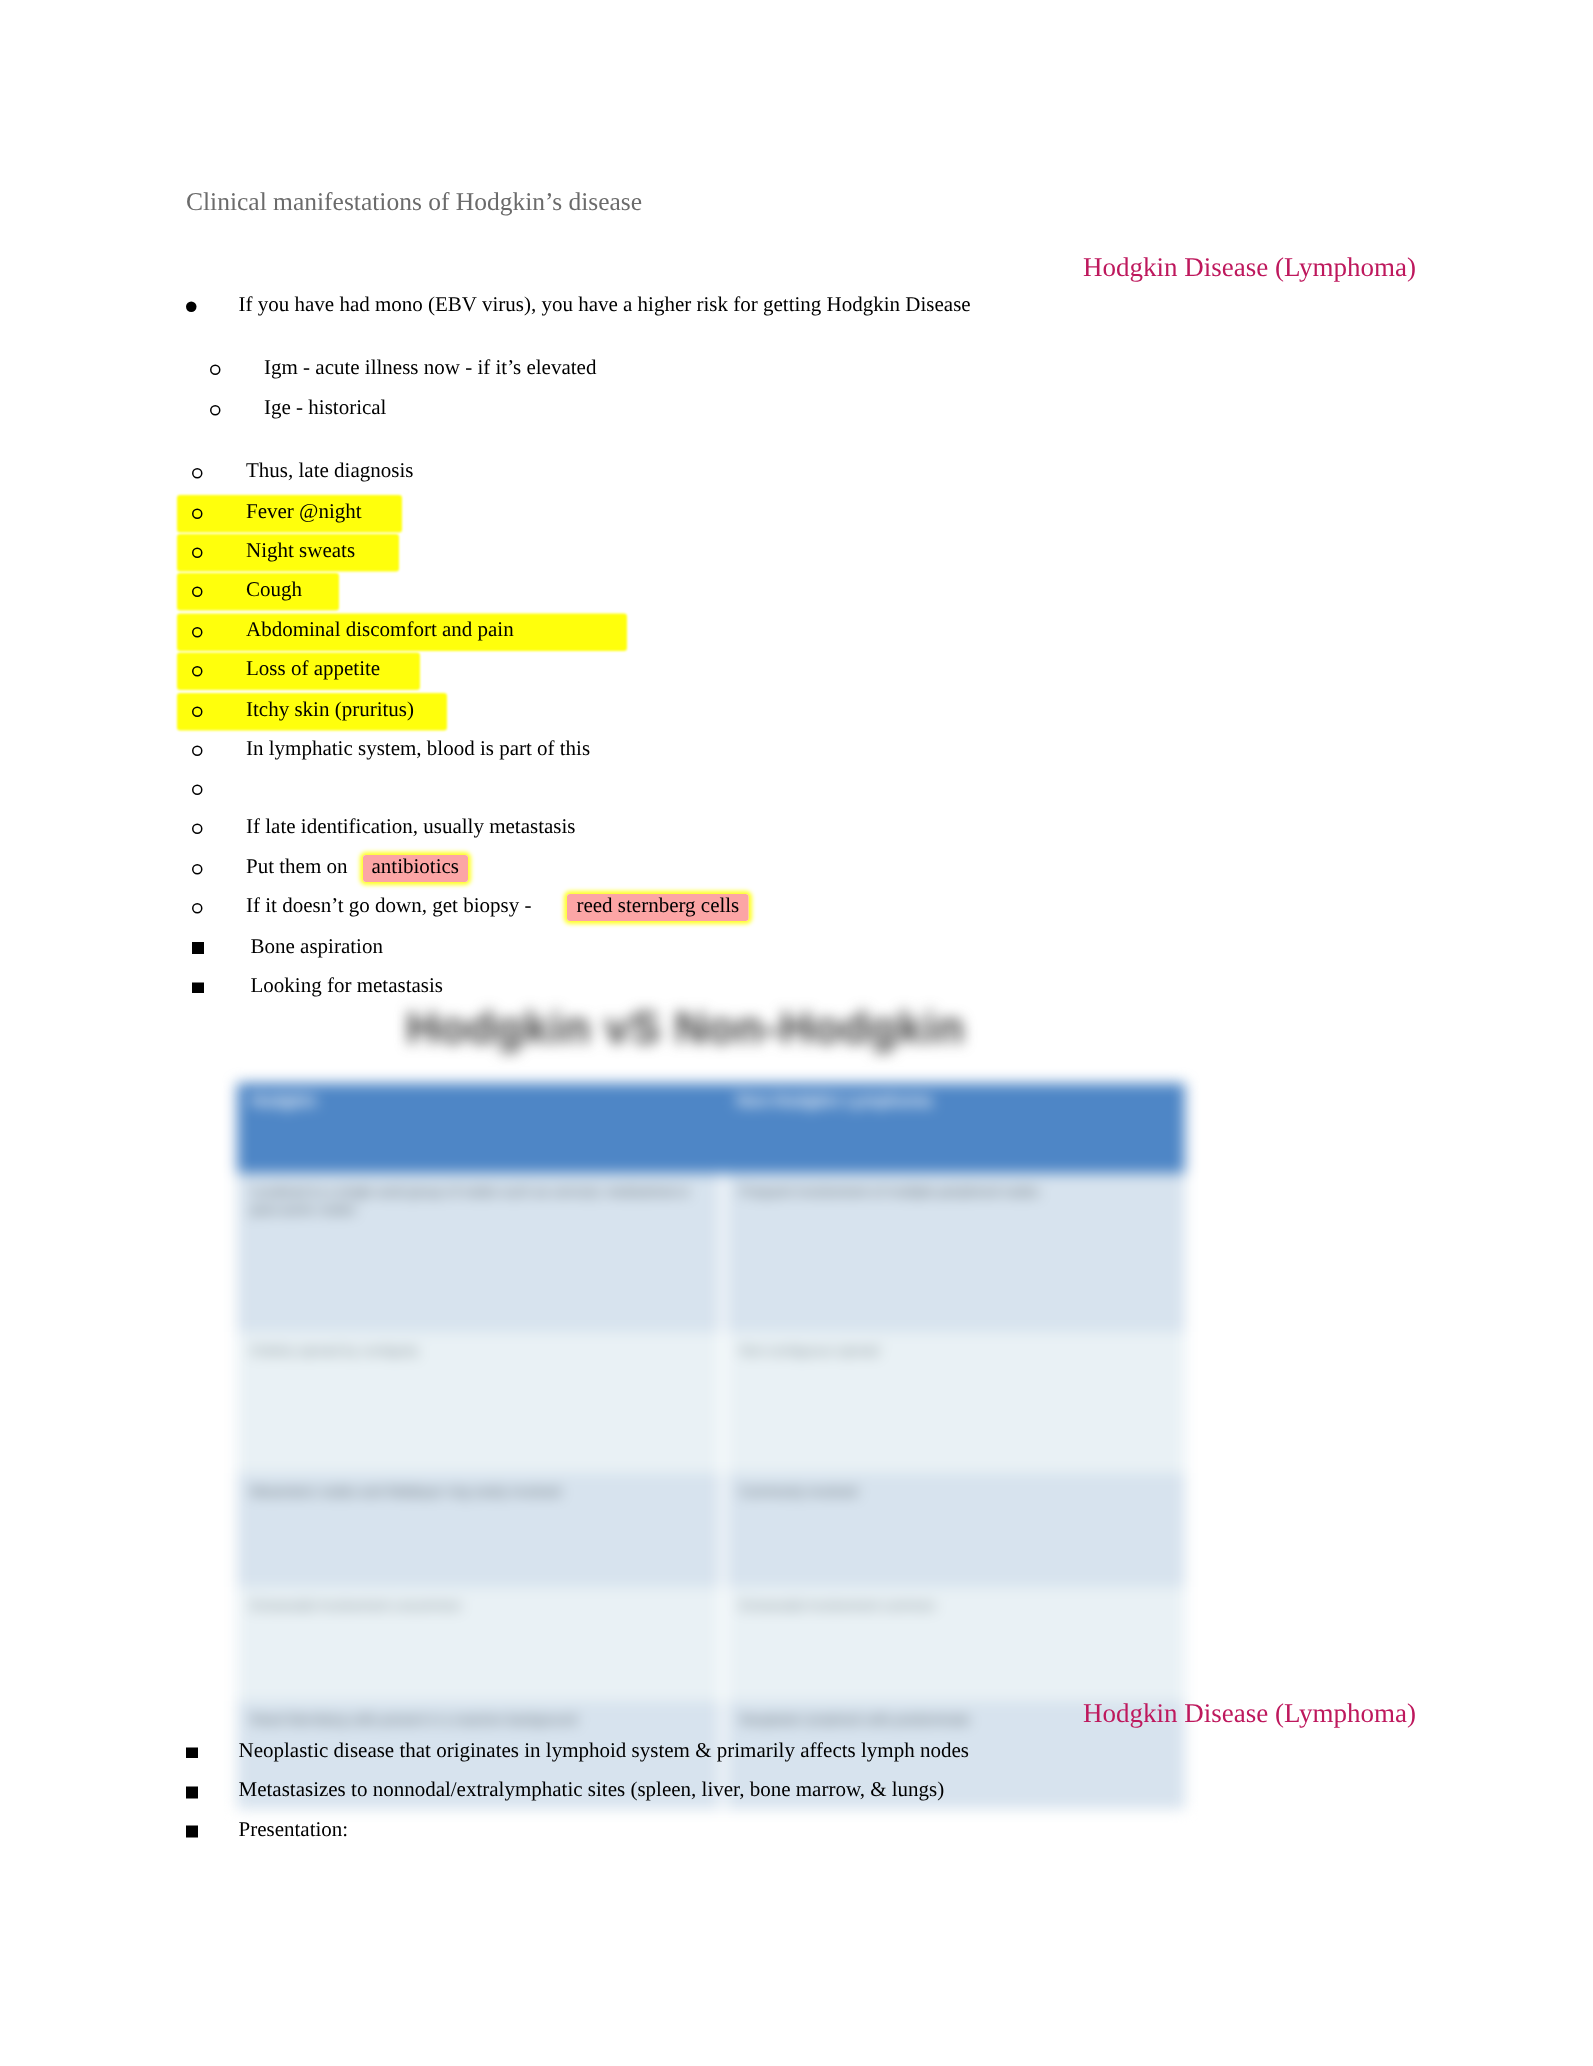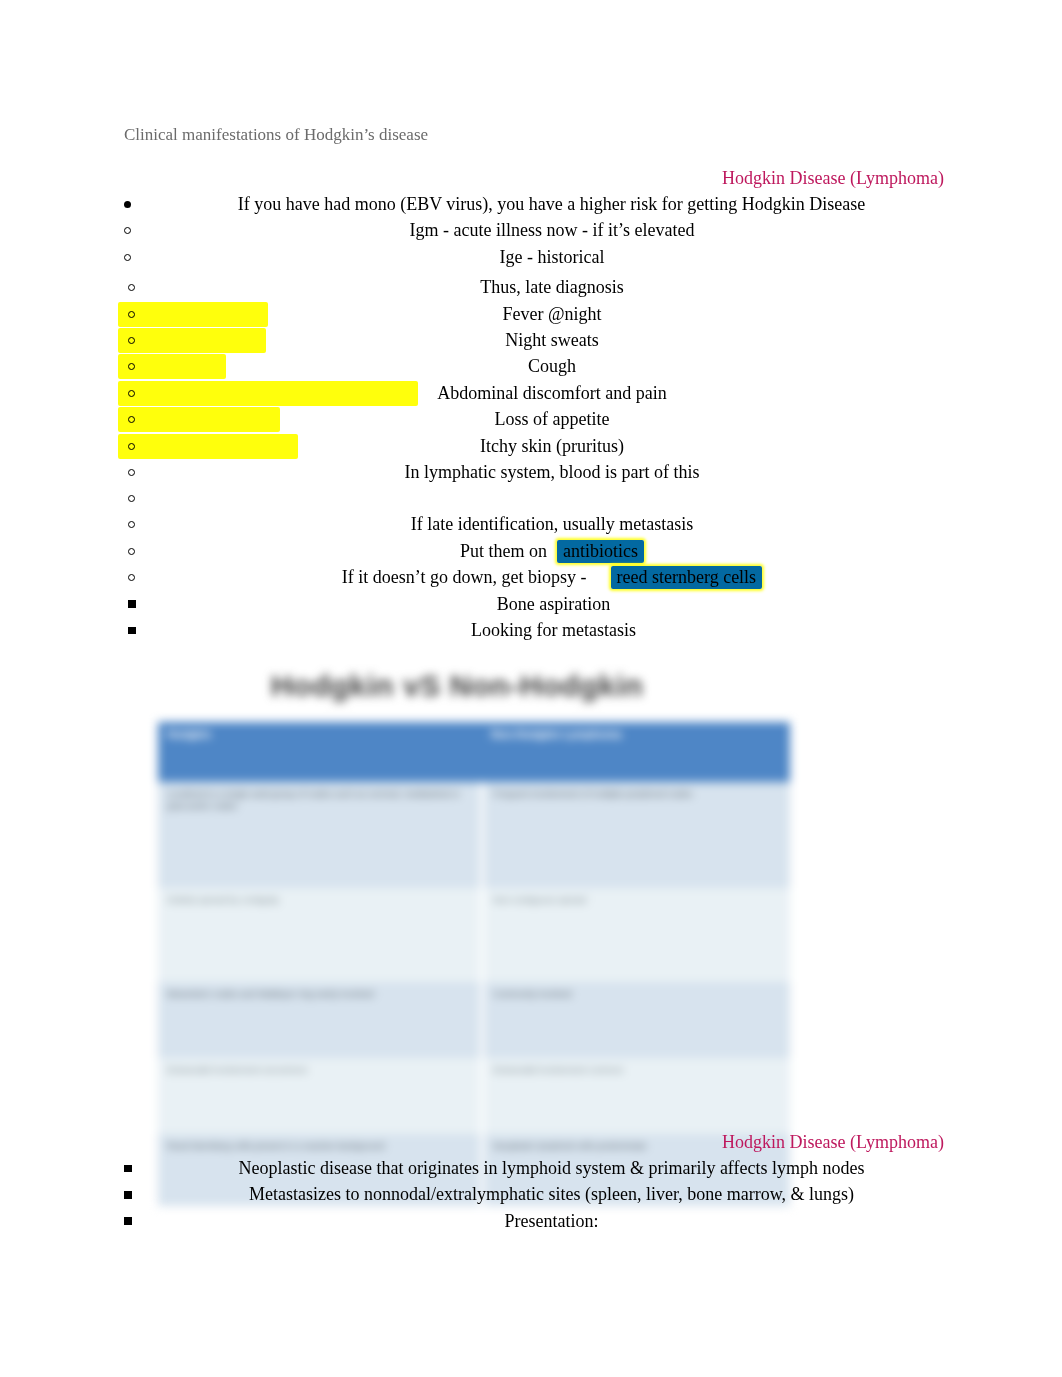--- a/index.html
+++ b/index.html
@@ -51,26 +51,25 @@
   }
 
   
   ul.lvl {
     list-style: none;
     margin: 0;
     padding: 0;
   }
   li.item {
     position: relative;
-    font-size: 18px;
+    font-size: 14px;
     line-height: 26.4px;
     margin: 0;
     padding: 0 0 0 0;
     min-height: 26px;
-    text-align: center;
   }
   li.item > .marker {
     position: absolute;
     left: 0;
     top: 0;
     width: 28px;
     text-align: left;
     line-height: 26.4px;
     font-size: 18px;
   }
@@ -138,21 +137,21 @@
   }
   li.hl-w1::before { width: 150px; }
   li.hl-w2::before { width: 148px; }
   li.hl-w3::before { width: 108px; }
   li.hl-w4::before { width: 300px; }
   li.hl-w5::before { width: 162px; }
   li.hl-w6::before { width: 180px; }
 
   
   .hl-inline {
-    background: #0369a1;
+    background: #fca5a5;
     padding: 1px 6px 2px 6px;
     border-radius: 2px;
     box-shadow: 0 0 3px 2px rgba(255,255,0,.85);
     position: relative;
     z-index: 2;
   }
   .gap-sm { display:inline-block; width: 10px; }
   .gap-md { display:inline-block; width: 24px; }
 
   
@@ -232,21 +231,21 @@
 
     <div class="line heading-black">Hodgkin Disease (Lymphoma)</div>
 
     <ul class="lvl lvl1">
 
       <li class="item">
         <span class="marker"><span class="marker-inner"><span class="bullet-disc"></span></span></span>
         <span class="txt">If you have had mono (EBV virus), you have a higher risk for getting Hodgkin Disease</span>
       </li>
 
-      <li style="list-style:none;padding:0;margin:0;">
+      <li style="list-style:none;padding:0;margin:16px;">
         <ul class="lvl lvl2">
           <li class="item">
             <span class="marker"><span class="marker-inner"><span class="bullet-circle"></span></span></span>
             <span class="txt">Igm - acute illness now - if it’s elevated</span>
           </li>
           <li class="item">
             <span class="marker"><span class="marker-inner"><span class="bullet-circle"></span></span></span>
             <span class="txt">Ige - historical</span>
           </li>
         </ul>

